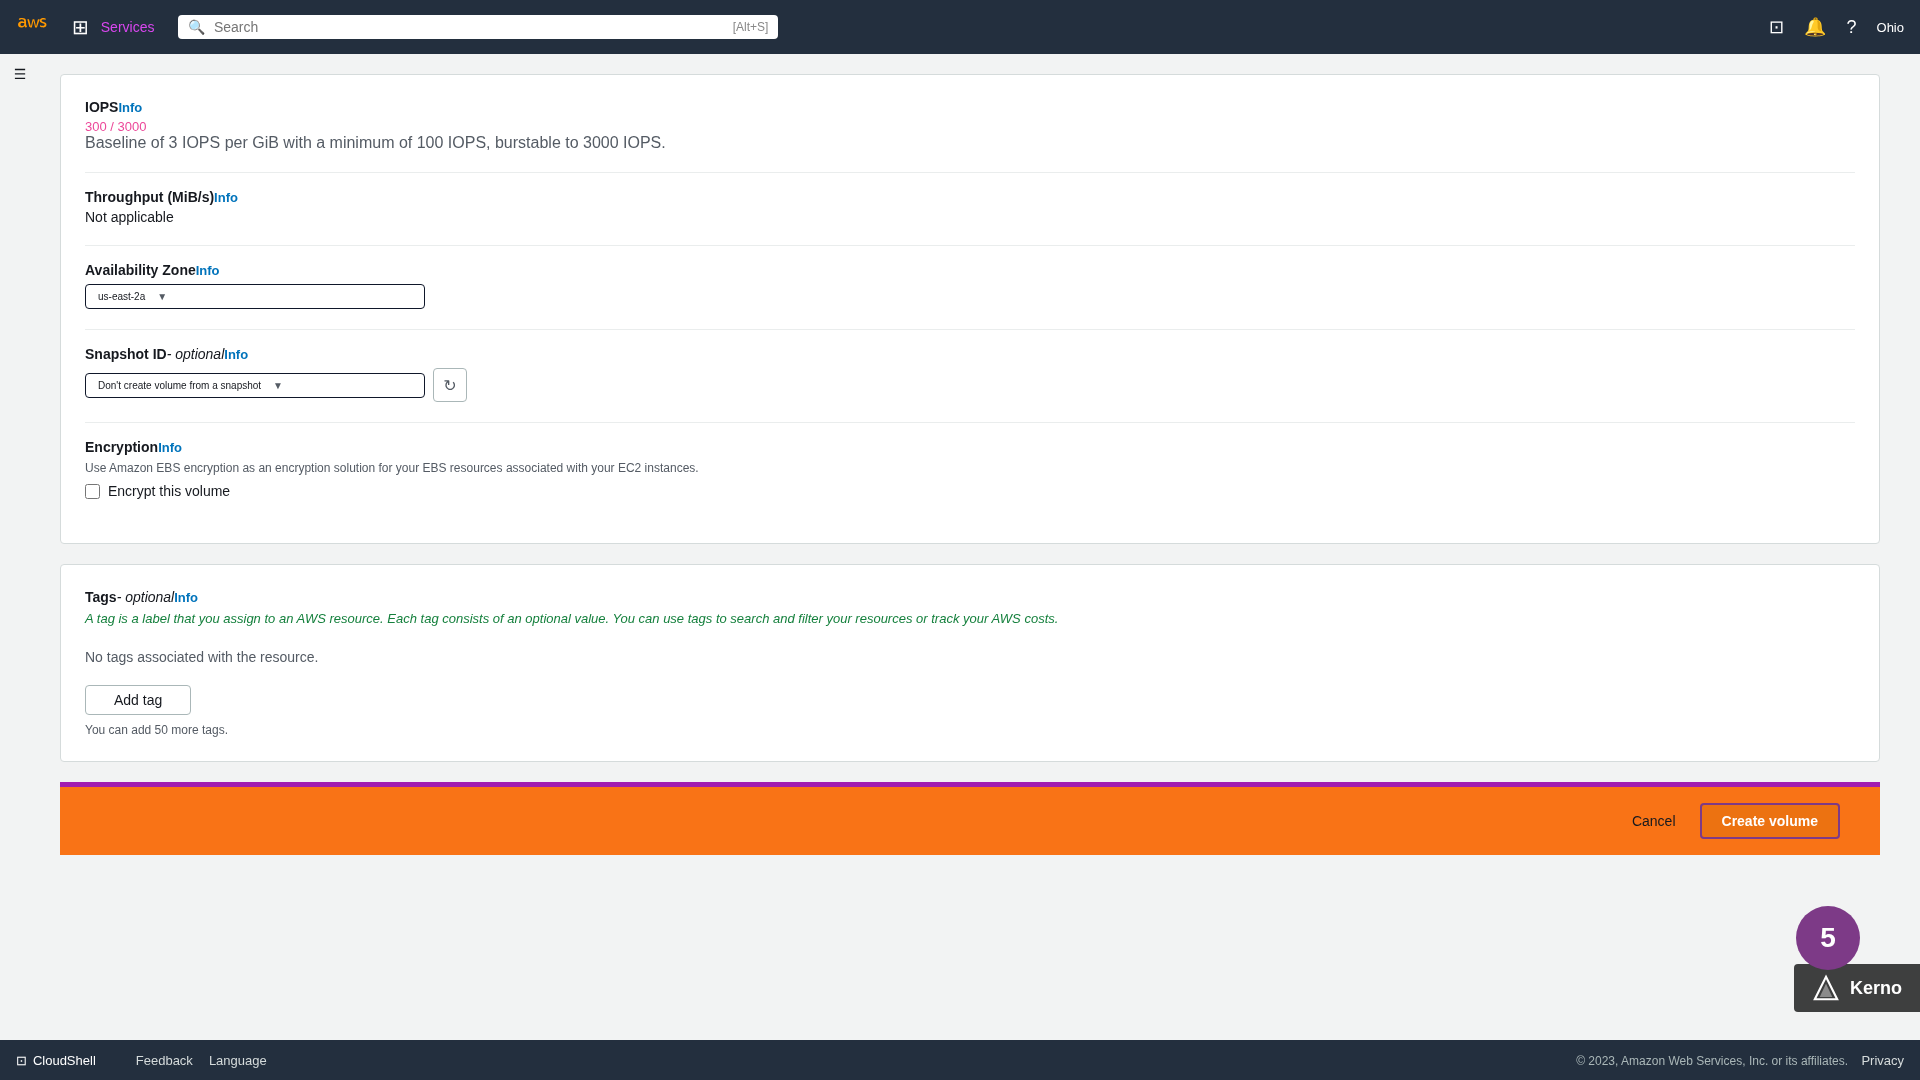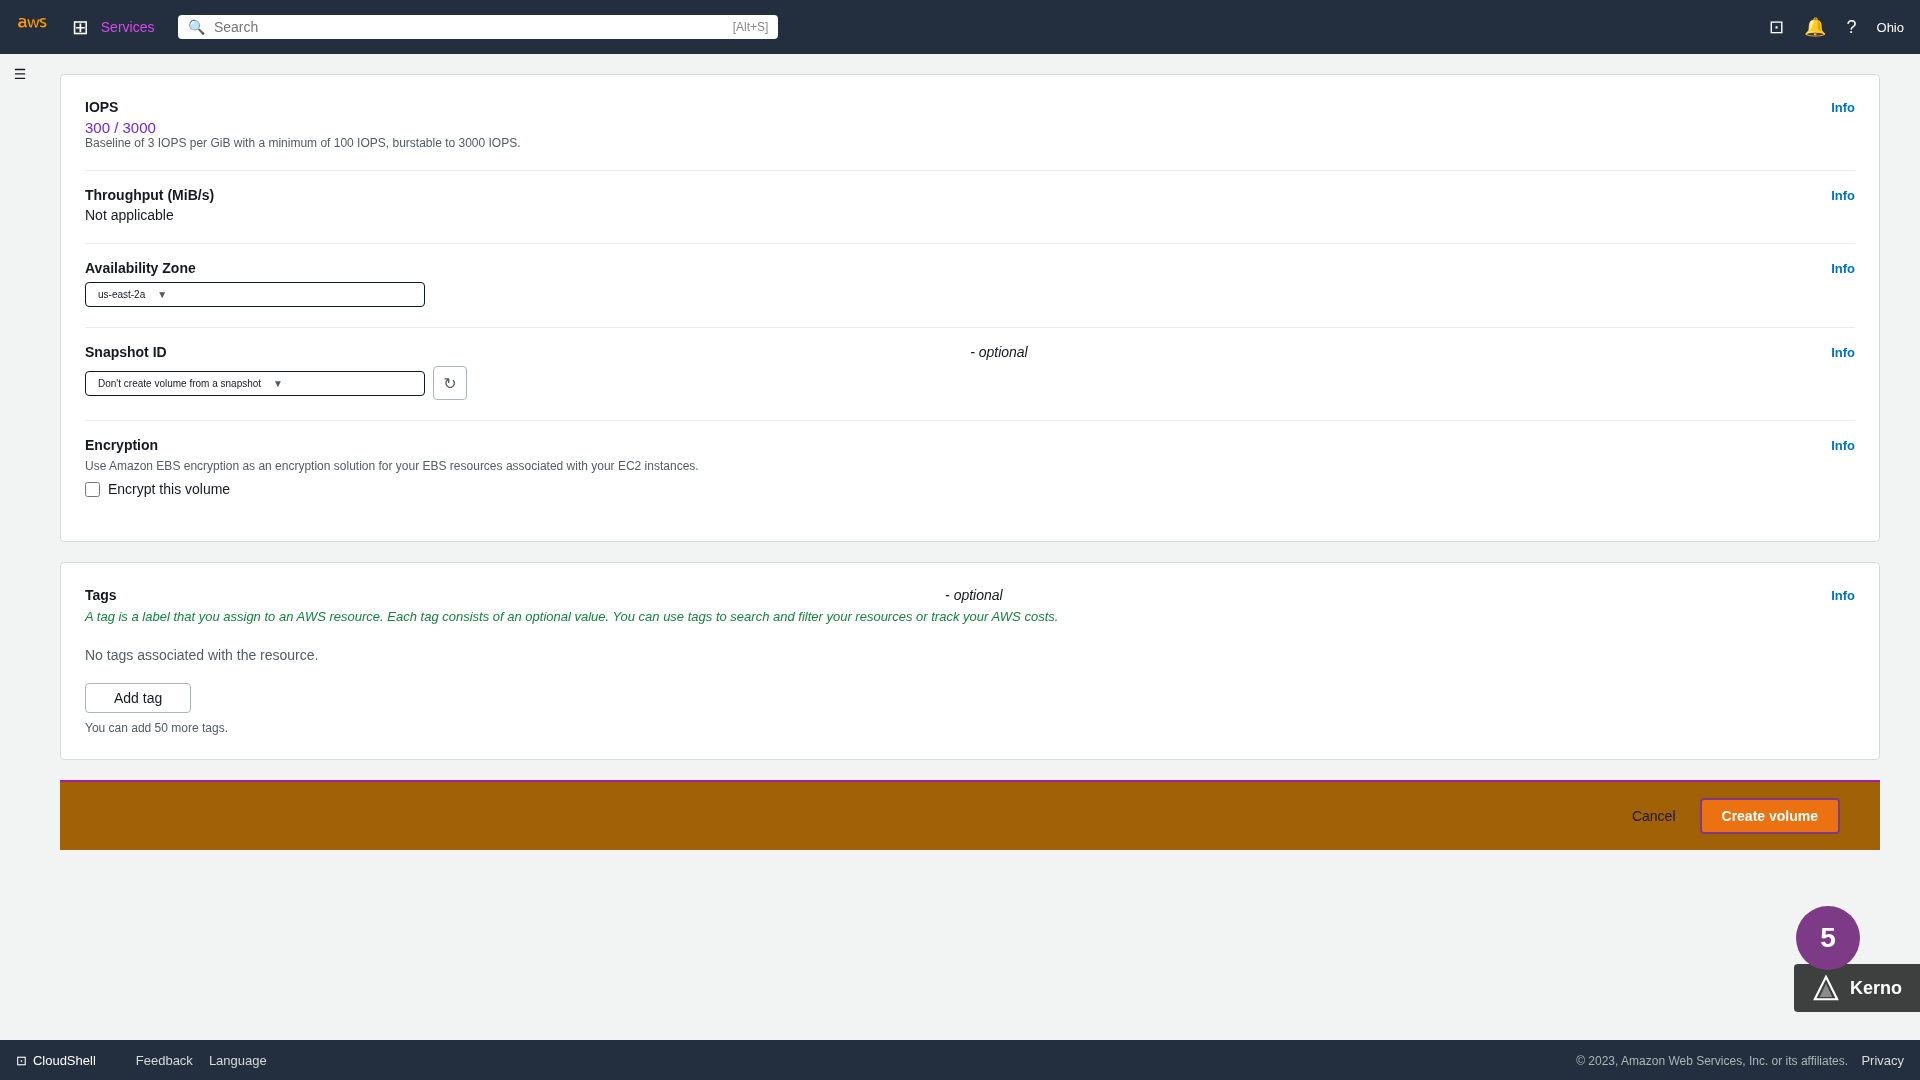--- a/index.html
+++ b/index.html
@@ -121,23 +121,22 @@
     
     .form-section {
       margin-bottom: 20px;
     }
     .form-label {
       font-size: 14px;
       font-weight: 600;
       color: #16191f;
       display: flex;
       align-items: center;
-      gap: 8px;
+      gap: 0;
       margin-bottom: 4px;
-      justify-content: space-between;
     }
     .form-label em {
       font-weight: 400;
       font-style: italic;
     }
     .info-link {
       color: #0073bb;
       font-size: 13px;
       cursor: pointer;
       text-decoration: none;
@@ -230,22 +229,22 @@
       color: #16191f;
     }
     .tags-footer-hint {
       font-size: 12px;
       color: #545b64;
       margin-top: 8px;
     }
 
     
     .bottom-bar {
-      background: #a16207;
-      border-top: 2px solid #a21caf;
+      background: #f97316;
+      border-top: 5px solid #a21caf;
       padding: 16px 40px;
       display: flex;
       align-items: center;
       justify-content: flex-end;
       gap: 12px;
       flex-shrink: 0;
     }
     .cancel-btn {
       background: transparent;
       border: none;
@@ -339,22 +338,22 @@
       height: 28px;
     }
 
     
     .divider {
       border: none;
       border-top: 1px solid #eaeded;
       margin: 16px 0;
     }
 
-    .iops-value { font-size: 15px; color: #6d28d9; }
-    .iops-hint { font-size: 12px; color: #545b64; }
+    .iops-value { font-size: 13px; color: #ec4899; }
+    .iops-hint { font-size: 16px; color: #545b64; }
   </style>
 </head>
 <body>
 
 <nav class="top-nav">
   <div class="aws-logo">
     <svg viewBox="0 0 60 36" fill="none" xmlns="http://www.w3.org/2000/svg">
       <path d="M17.2 13.4c0 .8.1 1.4.2 1.9.2.4.4.9.7 1.4.1.2.2.3.2.5 0 .2-.1.4-.4.6l-1.3.9c-.2.1-.4.2-.5.2-.2 0-.4-.1-.6-.3-.3-.3-.5-.7-.7-1-.2-.4-.4-.8-.6-1.3-1.5 1.8-3.4 2.7-5.6 2.7-1.6 0-2.9-.5-3.8-1.4-.9-.9-1.4-2.2-1.4-3.7 0-1.6.6-2.9 1.7-3.9 1.1-1 2.6-1.5 4.5-1.5.6 0 1.3.1 2 .2.7.1 1.4.3 2.1.5V9c0-1.4-.3-2.4-.9-3-.6-.6-1.6-.9-3-.9-.6 0-1.3.1-2 .3-.7.2-1.3.4-1.9.7-.3.1-.5.2-.6.2-.1 0-.2 0-.3-.1-.1-.1-.1-.2-.1-.4V4.8c0-.2 0-.4.1-.5.1-.1.3-.2.5-.3.6-.3 1.4-.6 2.2-.8.9-.2 1.8-.3 2.8-.3 2.1 0 3.7.5 4.7 1.5 1 1 1.5 2.5 1.5 4.5v5.5zm-7.7 2.9c.6 0 1.2-.1 1.9-.3.6-.2 1.2-.6 1.7-1.1.3-.3.5-.7.6-1.1.1-.4.2-.9.2-1.5v-.7c-.5-.1-1.1-.2-1.6-.3-.5-.1-1.1-.1-1.6-.1-1.1 0-1.9.2-2.5.7-.5.5-.8 1.1-.8 2 0 .8.2 1.4.6 1.8.4.4 1 .6 1.5.6zm13.5 1.8c-.2 0-.4 0-.5-.1-.1-.1-.2-.3-.3-.6L19 6.1c-.1-.3-.1-.5-.1-.6 0-.3.1-.4.4-.4h1.7c.3 0 .4 0 .6.1.1.1.2.3.3.6l2.9 11.4 2.7-11.4c.1-.3.2-.5.3-.6.1-.1.3-.1.6-.1h1.4c.3 0 .4 0 .6.1.1.1.2.3.3.6L33.4 17l3-11.3c.1-.3.2-.5.3-.6.1-.1.3-.1.6-.1h1.6c.3 0 .4.1.4.4 0 .1 0 .2-.1.6l-4.2 12.3c-.1.3-.2.5-.3.6-.1.1-.3.1-.5.1h-1.5c-.3 0-.4 0-.6-.1-.1-.1-.2-.3-.3-.6l-2.7-11-2.7 11c-.1.3-.2.5-.3.6-.1.1-.3.1-.6.1h-1.5zm22.4.5c-.9 0-1.9-.1-2.8-.3-.9-.2-1.6-.5-2.1-.8-.3-.2-.5-.4-.5-.6-.1-.2-.1-.4-.1-.5v-1c0-.3.1-.4.4-.4.1 0 .2 0 .3.1l.4.2c.5.2 1.1.4 1.7.6.6.1 1.3.2 1.9.2 1 0 1.8-.2 2.3-.6.5-.4.8-.9.8-1.5 0-.4-.1-.8-.4-1.1-.3-.3-.9-.6-1.7-.9l-2.4-.7c-1.2-.4-2.1-.9-2.7-1.6-.6-.7-.9-1.5-.9-2.3 0-.7.1-1.3.4-1.8.3-.5.7-1 1.2-1.4.5-.4 1-.7 1.7-.9.7-.2 1.4-.3 2.2-.3.4 0 .8 0 1.2.1.4.1.8.2 1.1.2.3.1.7.2.9.3.3.1.5.2.7.3.2.1.3.3.4.4 0 .1.1.3.1.5v.9c0 .3-.1.4-.4.4-.1 0-.3-.1-.6-.2-.9-.4-1.9-.6-3-.6-.9 0-1.6.2-2.1.5-.5.3-.7.8-.7 1.5 0 .4.2.8.5 1.1.3.3.9.6 1.8.9l2.4.7c1.2.4 2.1.9 2.6 1.6.5.7.8 1.4.8 2.3 0 .7-.1 1.4-.4 2-.3.6-.7 1.1-1.2 1.5-.5.4-1.1.7-1.9 1-.8.4-1.6.5-2.5.5z" fill="#FF9900"></path>
     </svg>
   </div>

